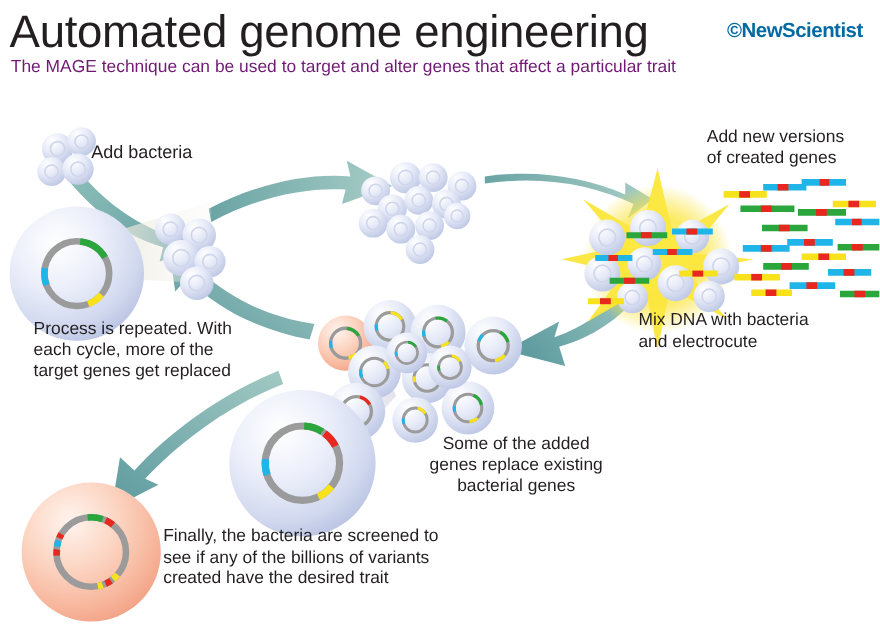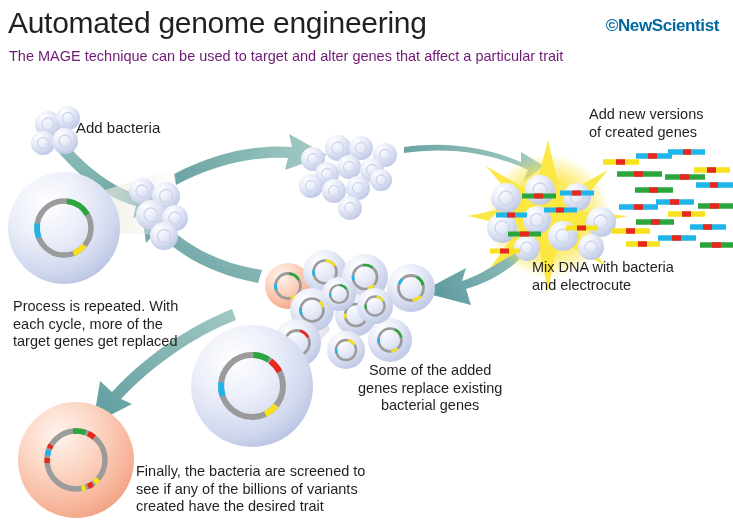--- a/index.html
+++ b/index.html
@@ -7,21 +7,21 @@
     width:733px;height:522px;position:relative;overflow:hidden;
     font-family:"Liberation Sans","DejaVu Sans",sans-serif;
     color:#231f20;
   }
   .stage{position:absolute;inset:0;width:733px;height:522px;}
 
   
   #header-block{position:absolute;left:0;top:0;width:733px;height:80px;}
   #page-title{
     position:absolute;left:8px;top:6px;
-    font-size:30px;font-weight:400;letter-spacing:-0.3px;
+    font-size:38px;font-weight:400;letter-spacing:-0.3px;
     color:#231f20;white-space:nowrap;
   }
   #page-subtitle{
     position:absolute;left:9px;top:48px;
     font-size:14.5px;font-weight:400;color:#701a75;white-space:nowrap;
   }
   #brand-logo{
     position:absolute;right:14px;top:16px;
     font-size:17px;font-weight:bold;color:#0369a1;
     letter-spacing:-0.4px;white-space:nowrap;
@@ -510,25 +510,25 @@
 
   <div class="label bold" style="left:76px;top:119px;">Add bacteria</div>
 
 
   <div class="label" style="left:589px;top:106px;">Add new versions
 of created genes</div>
 
   <div class="label" style="left:532px;top:259px;">Mix DNA with bacteria
 and electrocute</div>
 
-  <div class="label" style="left:13px;top:266px;margin-top:32px;">Process is repeated. With
+  <div class="label" style="left:28px;top:266px;">Process is repeated. With
 each cycle, more of the
 target genes get replaced</div>
 
   <div class="label center" style="left:358px;top:362px;">Some of the added
 genes replace existing
 bacterial genes</div>
 
-  <div class="label" style="left:136px;top:463px;">Finally, the bacteria are screened to
+  <div class="label" style="left:136px;top:439px;">Finally, the bacteria are screened to
 see if any of the billions of variants
 created have the desired trait</div>
 
 </div>
 
 </body></html>

